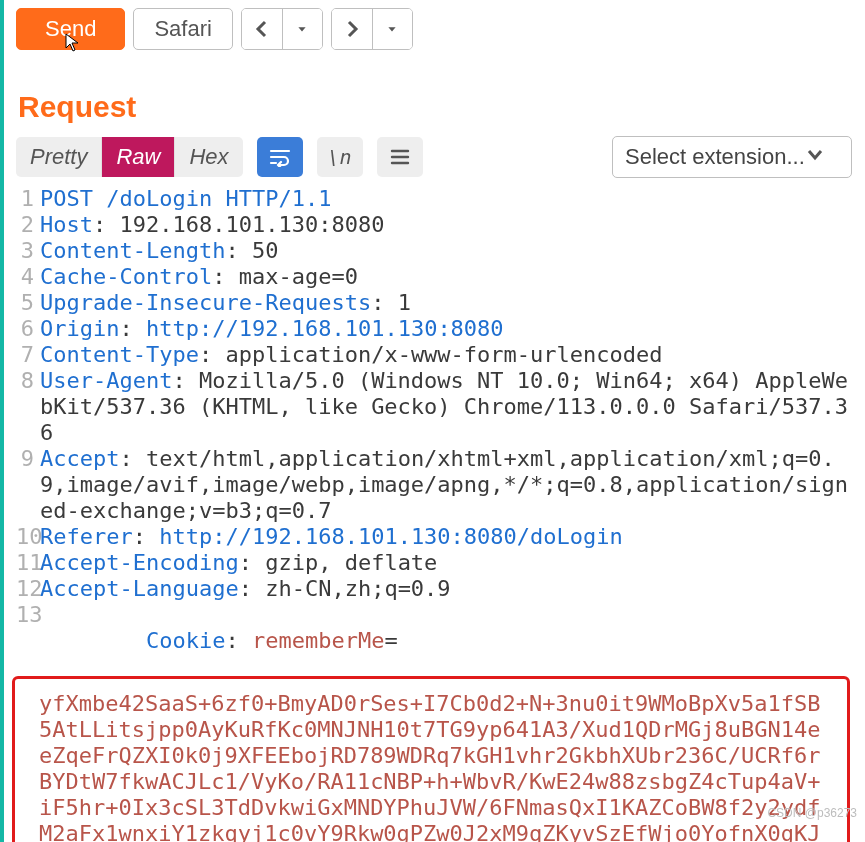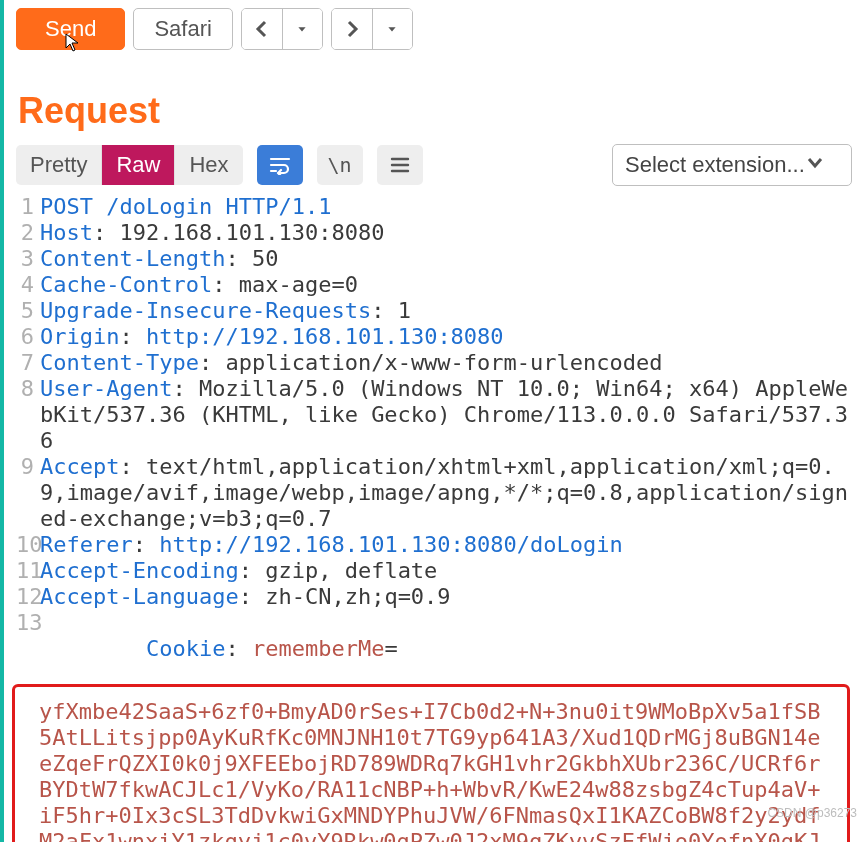--- a/index.html
+++ b/index.html
@@ -60,34 +60,35 @@
     height: 100%;
     background: #fff;
     cursor: pointer;
   }
   .split-btn .seg + .seg { border-left: 1px solid #bfbfbf; }
   .split-btn .seg.caret svg { transform: scale(0.6); }
 
   .section-title {
     color: #ff6b1a;
     font-weight: 700;
-    font-size: 36px;
+    font-size: 30px;
     margin: 32px 0 12px 2px;
   }
 
   .view-toolbar {
     display: flex;
     align-items: center;
     justify-content: space-between;
     padding-right: 6px;
   }
   .view-group-left {
     display: flex;
     align-items: center;
     gap: 14px;
+    font-style: italic;
   }
   .seg-group {
     display: inline-flex;
     border-radius: 5px;
     overflow: hidden;
     height: 40px;
   }
   .seg-btn {
     display: inline-flex;
     align-items: center;

